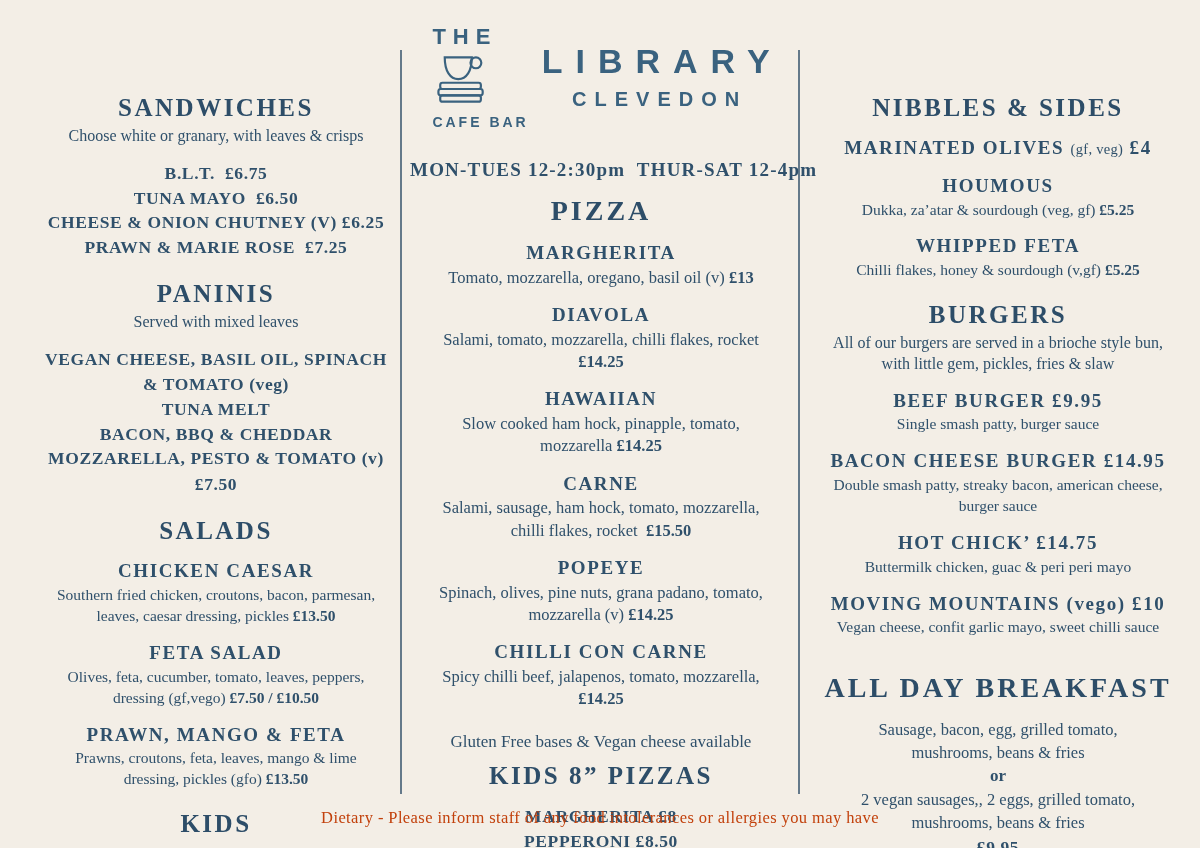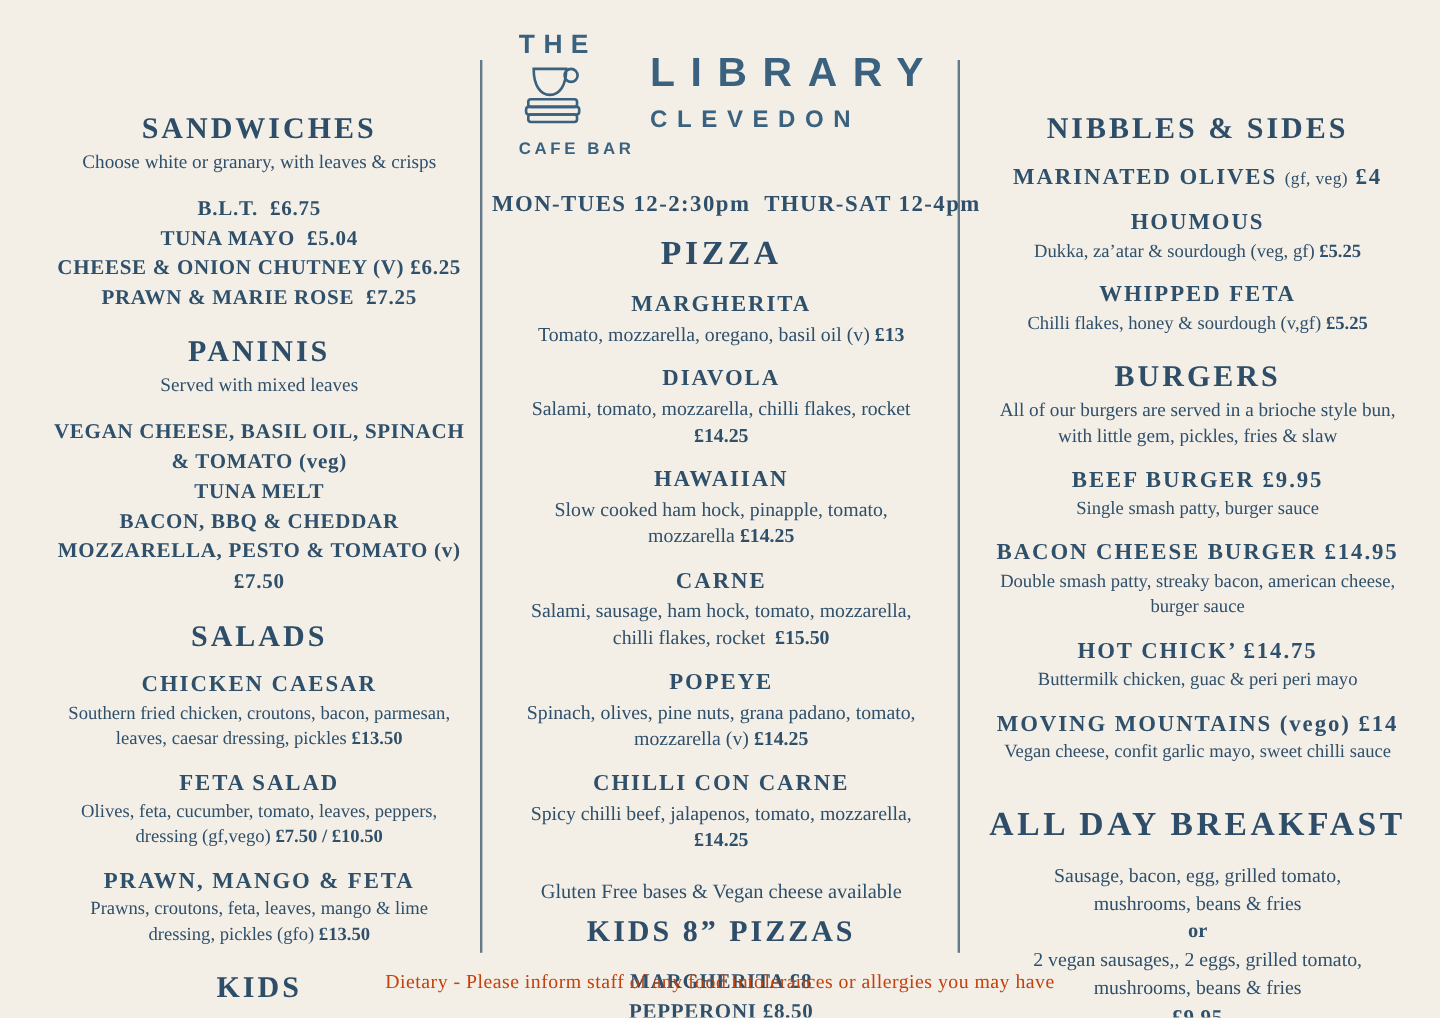--- a/index.html
+++ b/index.html
@@ -47,21 +47,21 @@
 
   .gap-sm{height:10px;} .gap-md{height:20px;} .gap-lg{height:28px;}
 
   
   .logo-row{display:flex;align-items:center;justify-content:center;gap:16px;margin-bottom:30px;}
   .logo-left{display:flex;flex-direction:column;align-items:flex-start;color:#3A627F;
     font-family:"Liberation Sans","DejaVu Sans",sans-serif;}
   .logo-the{font-size:22px;font-weight:bold;letter-spacing:7px;margin-right:-7px;line-height:1;}
   .logo-cup{margin:4px 0 3px 0;}
   .logo-cafebar{font-size:14px;font-weight:bold;letter-spacing:3px;margin-right:-3px;line-height:1;}
-  .logo-right{display:flex;flex-direction:column;align-items:flex-start;color:#3A627F;
+  .logo-right{display:flex;flex-direction:column;align-items:center;color:#3A627F;
     font-family:"Liberation Sans","DejaVu Sans",sans-serif;}
   .logo-library{font-size:34px;font-weight:bold;letter-spacing:13px;margin-right:-13px;line-height:1.05;}
   .logo-town{font-size:20px;font-weight:bold;letter-spacing:8px;margin-right:-8px;line-height:1.2;margin-top:8px;}
 
   .hours{font-size:19px;font-weight:bold;letter-spacing:1.2px;white-space:pre;margin:0 0 14px 0;}
   .big-title{font-size:28px;font-weight:bold;letter-spacing:3px;margin:6px 0 4px 0;color:#2D4D68;}
   .note{font-size:17px;margin-top:22px;}
 
   .or-label{font-size:17px;font-weight:bold;line-height:1.4;}
   .bf-text{font-size:16.5px;line-height:1.4;white-space:pre-wrap;}
@@ -79,21 +79,21 @@
   <div class="divider left"></div>
   <div class="divider right"></div>
 
   <div class="col col-left">
 
     <div>
       <h2 class="section-title">SANDWICHES</h2>
       <p class="section-sub">Choose white or granary, with leaves &amp; crisps</p>
       <div class="item-lines">
         <div class="menu-line">B.L.T.  £6.75</div>
-        <div class="menu-line">TUNA MAYO  £5.04</div>
+        <div class="menu-line">TUNA MAYO  £6.50</div>
         <div class="menu-line">CHEESE &amp; ONION CHUTNEY (V) £6.25</div>
         <div class="menu-line">PRAWN &amp; MARIE ROSE  £7.25</div>
       </div>
     </div>
 
     <div class="gap-md"></div>
     <div>
       <h2 class="section-title">PANINIS</h2>
       <p class="section-sub">Served with mixed leaves</p>
       <div class="item-lines">
@@ -229,21 +229,21 @@
       <div class="entry">
         <div class="entry-name"><span>BACON CHEESE BURGER</span> <span class="price">£14.95</span></div>
         <div class="entry-desc">Double smash patty, streaky bacon, american cheese,
 burger sauce</div>
       </div>
       <div class="entry">
         <div class="entry-name"><span>HOT CHICK’</span> <span class="price">£14.75</span></div>
         <div class="entry-desc">Buttermilk chicken, guac &amp; peri peri mayo</div>
       </div>
       <div class="entry">
-        <div class="entry-name"><span>MOVING MOUNTAINS (vego)</span> <span class="price">£14</span></div>
+        <div class="entry-name"><span>MOVING MOUNTAINS (vego)</span> <span class="price">£10</span></div>
         <div class="entry-desc">Vegan cheese, confit garlic mayo, sweet chilli sauce</div>
       </div>
     </div>
 
     <div class="gap-lg"></div>
     <div>
       <h2 class="big-title">ALL DAY BREAKFAST</h2>
       <div class="gap-sm"></div>
       <div class="bf-text">Sausage, bacon, egg, grilled tomato,
 mushrooms, beans &amp; fries</div>

